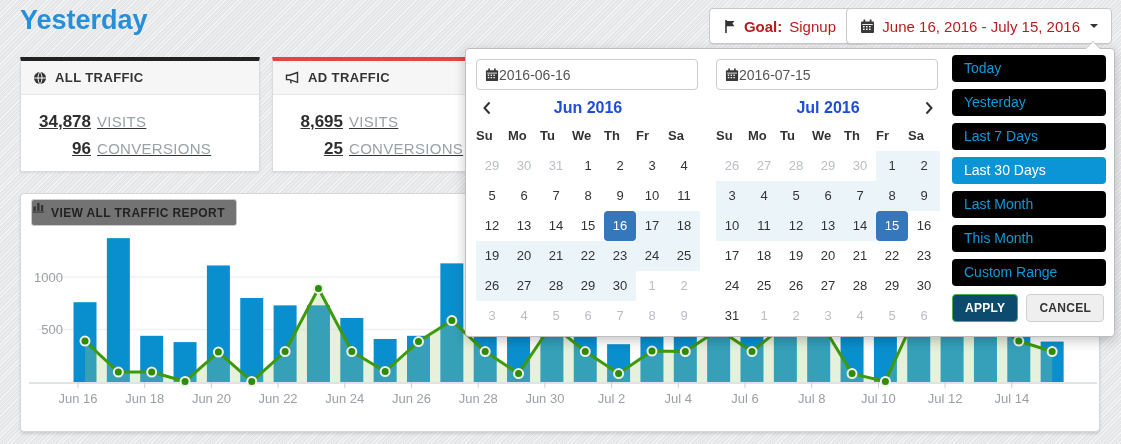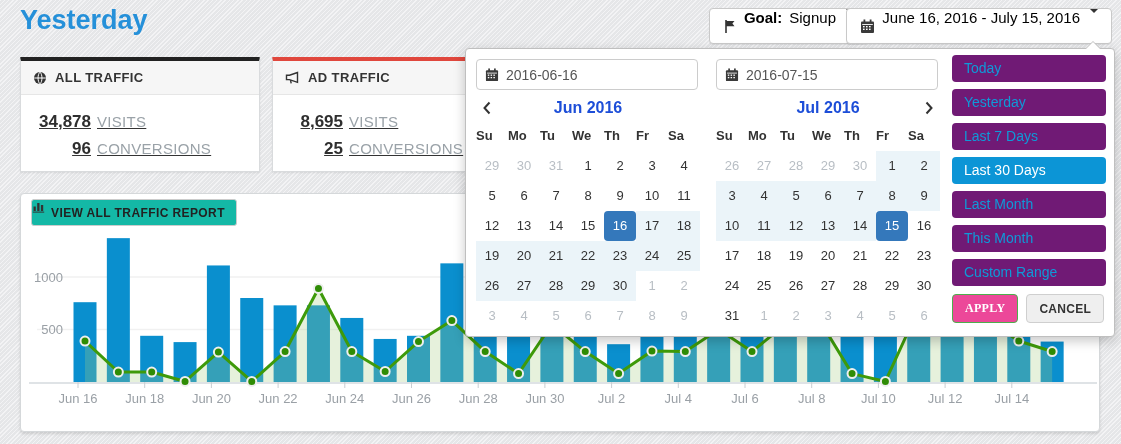--- a/index.html
+++ b/index.html
@@ -7,22 +7,22 @@
   body {
     font-family:"Liberation Sans", sans-serif;
     background-color:#e9eaec;
     background-image:repeating-linear-gradient(135deg, rgba(255,255,255,.45) 0 1px, rgba(0,0,0,.015) 1px 3px);
     position:relative; color:#333;
   }
   
   .page-title { position:absolute; left:20px; top:5px; font-size:27px; color:#2590d9; }
   .top-btn {
     position:absolute; top:8px; height:36px; background:#fff; border:1px solid #c9c9c9;
-    border-radius:4px; display:flex; gap:7px; padding:0 13px;
-    font-size:15px; color:#000000; box-shadow:0 1px 1px rgba(0,0,0,.07); cursor:pointer;
+    border-radius:4px; display:flex; align-items:center; gap:7px; padding:0 13px;
+    font-size:15px; color:#b91c1c; box-shadow:0 1px 1px rgba(0,0,0,.07); cursor:pointer;
   }
   .goal-btn { right:253px; }
   .date-btn { right:9px; }
   .caret { width:0; height:0; border-left:4px solid transparent; border-right:4px solid transparent; border-top:4px solid #333; margin-left:3px; }
   .bold { font-weight:bold; }
   
   .stat-card {
     position:absolute; top:57px; width:240px; height:115px; background:#fff;
     border:1px solid #d9dbdd; border-top:4px solid #222; border-radius:1px;
     box-shadow:0 1px 2px rgba(0,0,0,.08);
@@ -36,62 +36,62 @@
   .stat-body { padding:10px 12px;text-decoration:underline; }
   .stat-row { display:flex; align-items:baseline; margin-top:7px; }
   .stat-value { width:58px; text-align:right; font-weight:bold; font-size:17px; color:#2f2f2f; }
   .stat-label { margin-left:6px; font-size:15px; color:#9aa2a8; letter-spacing:.3px; }
   
   .chart-card {
     position:absolute; left:20px; top:193px; width:1080px; height:239px; background:#fff;
     border:1px solid #d5d8da; border-radius:4px; box-shadow:0 2px 3px rgba(0,0,0,.12);
   }
   .view-report-btn {
-    position:absolute; left:10px; top:5px; z-index:3; height:27px; background:#14b8a6;
+    position:absolute; left:10px; top:5px; z-index:3; height:27px; background:#737373;
     border:1px solid #ccc; border-radius:3px; display:flex; align-items:center; gap:8px;
     padding:0 11px; font-size:12px; font-weight:bold; letter-spacing:.4px; color:#222; cursor:pointer;
   }
   .chart-card svg { position:absolute; left:0; top:0; }
   svg text { font-family:"Liberation Sans", sans-serif; }
   
   .dr-popup {
     position:absolute; left:465px; top:48px; width:650px; height:289px; background:#fff;
     border:1px solid #bfbfbf; border-radius:4px; box-shadow:0 4px 12px rgba(0,0,0,.22); z-index:20;
   }
   .dr-popup::after { content:''; position:absolute; top:-8px; right:13px;
     border-left:8px solid transparent; border-right:8px solid transparent; border-bottom:8px solid #bfbfbf; }
   .dr-popup::before { content:''; position:absolute; top:-7px; right:14px; z-index:1;
     border-left:7px solid transparent; border-right:7px solid transparent; border-bottom:7px solid #fff; }
   .dr-popup::before { z-index:2; }
   .dr-input {
     position:absolute; top:10px; width:222px; height:31px; border:1px solid #ccc; border-radius:4px;
-    display:flex; padding:0 8px; gap:7px; background:#fff;
+    display:flex; padding:0 8px; background:#fff;
   }
   .dr-input.start { left:10px; } .dr-input.end { left:250px; }
   .dr-input input { border:none; outline:none; font-size:14px; color:#555; width:160px; font-family:"Liberation Sans",sans-serif; background:transparent; }
   .cal { position:absolute; top:46px; width:224px; }
   .cal.left { left:10px; } .cal.right { left:250px; }
   .cal-head { position:relative; height:26px; line-height:26px; text-align:center; font-size:16px; font-weight:bold; color:#1d4ed8; }
   .cal-nav { position:absolute; top:4px; width:18px; height:18px; cursor:pointer; }
   .cal-nav.prev { left:2px; } .cal-nav.next { right:2px; }
   .cal-grid { display:grid; grid-template-columns:repeat(7,32px); grid-auto-rows:30px; }
   .dow { font-size:13px; font-weight:bold; color:#333; line-height:30px; }
   .day { font-size:13px; color:#333; text-align:center; line-height:30px; cursor:pointer; }
   .day.off { color:#b8bec4; }
   .day.in { background:#ebf4f9; }
   .day.sel { background:#3478bb; color:#fff; border-radius:4px; }
   .ranges { position:absolute; left:486px; top:6px; width:154px; }
   .range-item {
-    margin-bottom:7px; background:#701a75; border-radius:4px; padding:4px 12px;
+    margin-bottom:7px; background:#000000; border-radius:4px; padding:4px 12px;
     font-size:14px; color:#0f9ad8; cursor:pointer; line-height:19px;
   }
   .range-item.active { background:#0c95d6; color:#fff; }
   .dr-buttons { position:absolute; left:486px; top:245px; display:flex; gap:8px; }
   .dr-btn { border-radius:4px; font-size:12px; font-weight:bold; padding:6px 12px; cursor:pointer; letter-spacing:.3px; }
-  .dr-btn.apply { background:#ec4899; border:1px solid #4cae4c; color:#fff;font-family:Liberation Serif, serif; }
+  .dr-btn.apply { background:#0c4a6e; border:1px solid #4cae4c; color:#fff; }
   .dr-btn.cancel { background:#efefef; border:1px solid #cfcfcf; color:#333; }
   .icon { display:inline-flex; align-items:center; justify-content:center; }
 </style>
 </head>
 <body>
 
 <h1 class="page-title">Yesterday</h1>
 
 <div class="top-btn goal-btn">
   <span class="icon">

